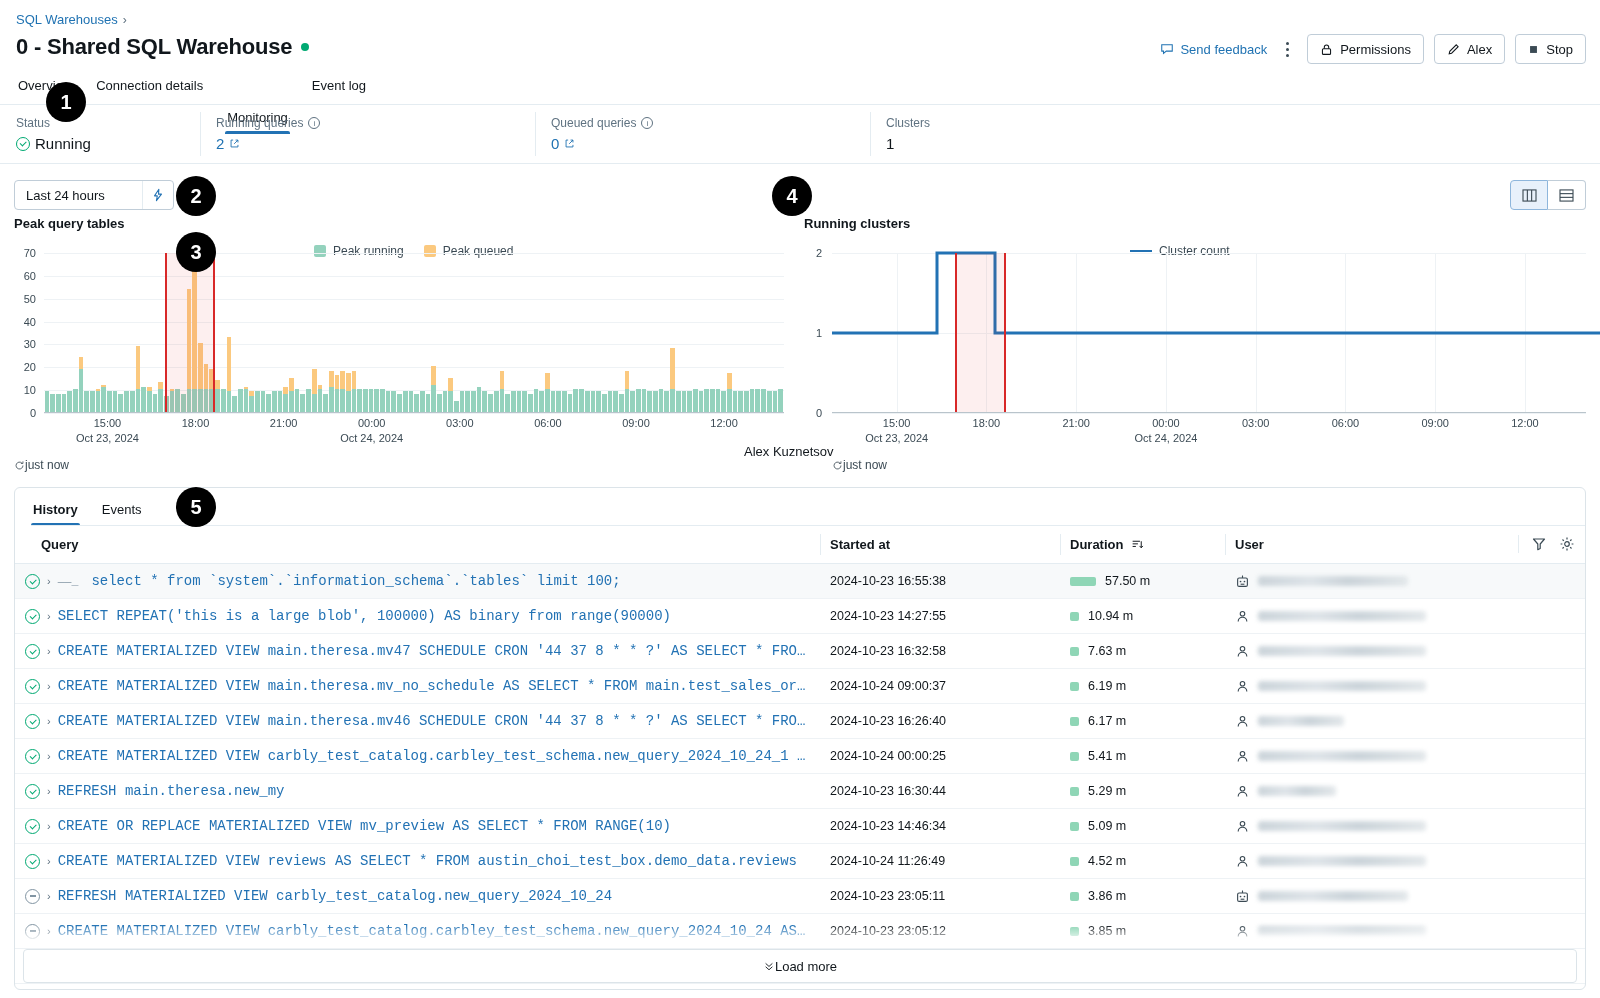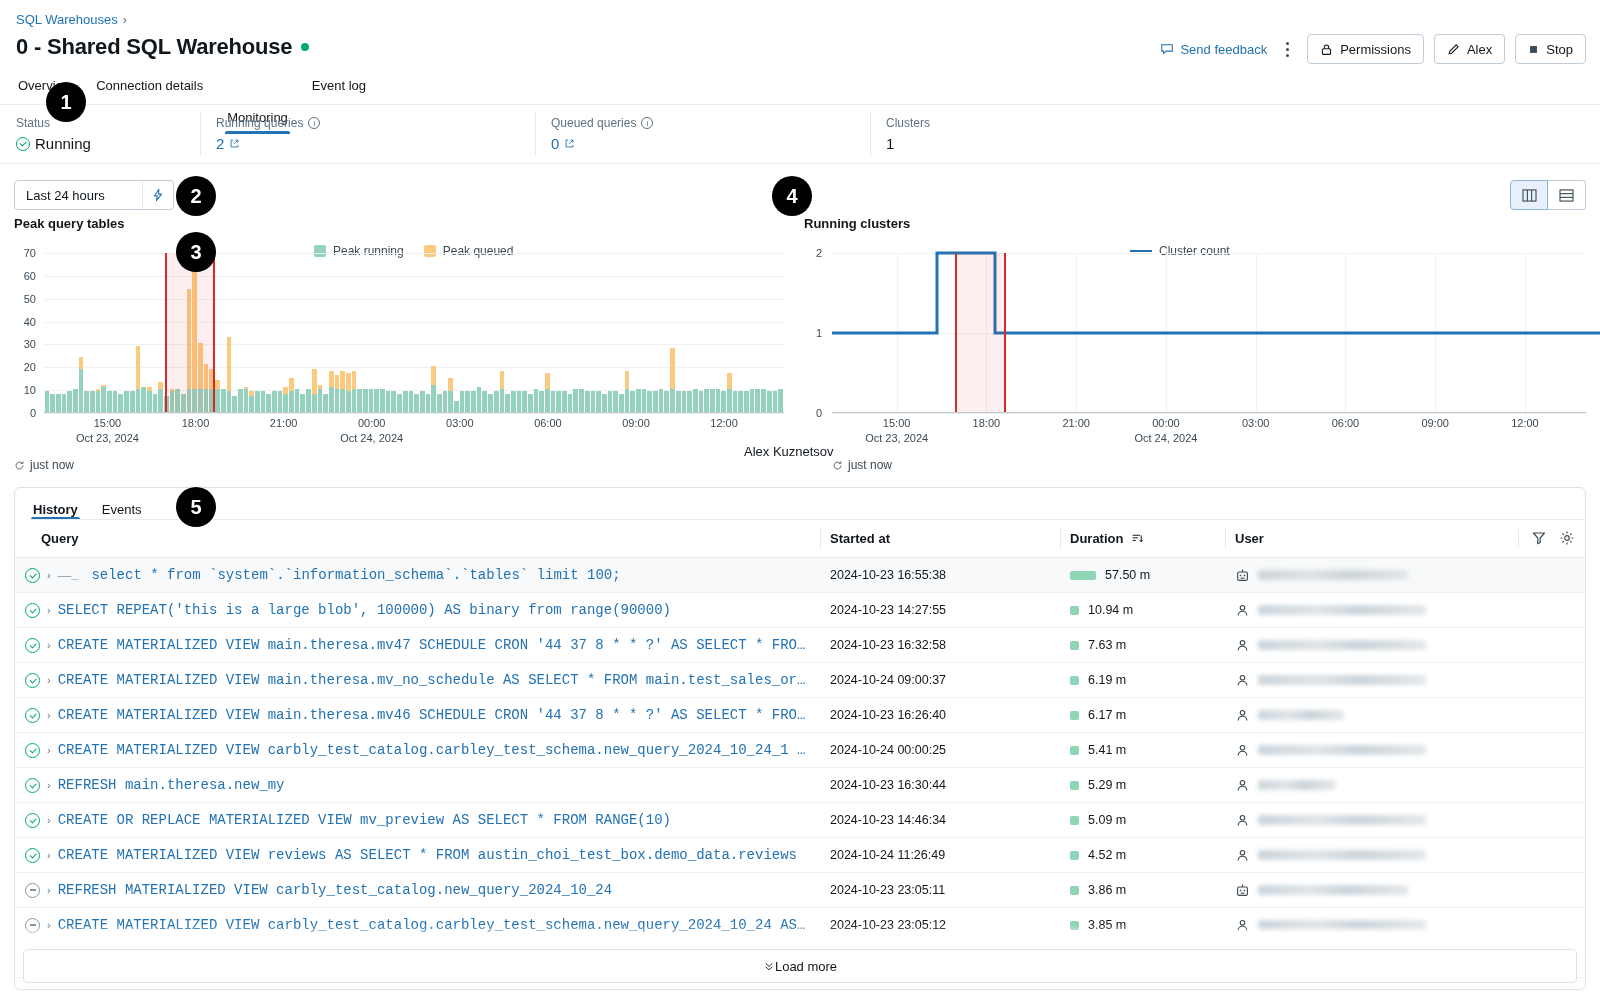--- a/index.html
+++ b/index.html
@@ -107,37 +107,37 @@
   .bq { background:#fbc97f; width:100%; }
   .br { background:#94d2bd; width:100%; }
 
   .sel-band { position:absolute; top:0; bottom:0; background:rgba(224,48,48,0.08); }
   .sel-edge { position:absolute; top:0; bottom:0; width:2px; background:#d82828; }
 
   .x-labels { position:absolute; left:30px; right:0; top:164px; height:34px; }
   .x-lab { position:absolute; font-size:11px; color:#3b4a54; transform:translateX(-50%); white-space:nowrap; }
   .x-sub { position:absolute; font-size:11px; color:#3b4a54; transform:translateX(-50%); top:15px; white-space:nowrap; }
 
-  .refresh-note { position:absolute; top:205px; left:0; font-size:12px; color:#3b4a54; display:flex; align-items:center; gap:5px; }
+  .refresh-note { position:absolute; top:205px; left:0; font-size:12px; color:#3b4a54; display:flex; align-items:center; }
 
   .tooltip-name {
     position:absolute; left:742px; top:444px; font-size:13px; color:#11171c;
     background:#fff; padding:0 2px;
   }
 
   
   .stepline { position:absolute; left:0; right:0; top:0; height:160px; overflow:visible; }
 
   
   .panel {
     position:absolute; left:14px; right:14px; top:487px; bottom:8px;
     border:1px solid #dce4e9; border-radius:6px; background:#fff; overflow:hidden;
   }
   .panel-tabs { display:flex; gap:20px; padding:12px 16px 0; font-size:13px; position:relative; }
-  .ptab { padding:2px 2px 3px; cursor:pointer; position:relative; color:#11171c; }
+  .ptab { padding:2px 2px 9px; cursor:pointer; position:relative; color:#11171c; }
   .ptab.active { font-weight:600; }
   .ptab.active::after {
     content:""; position:absolute; left:0; right:0; bottom:0; height:3px; background:#2272b4; border-radius:2px 2px 0 0;
   }
   .panel-tabs::after {
     content:""; position:absolute; left:16px; right:0; bottom:0; height:1px; background:#e4ecf1;
   }
 
   table.qtable { width:100%; border-collapse:collapse; table-layout:fixed; }
   table.qtable th {

